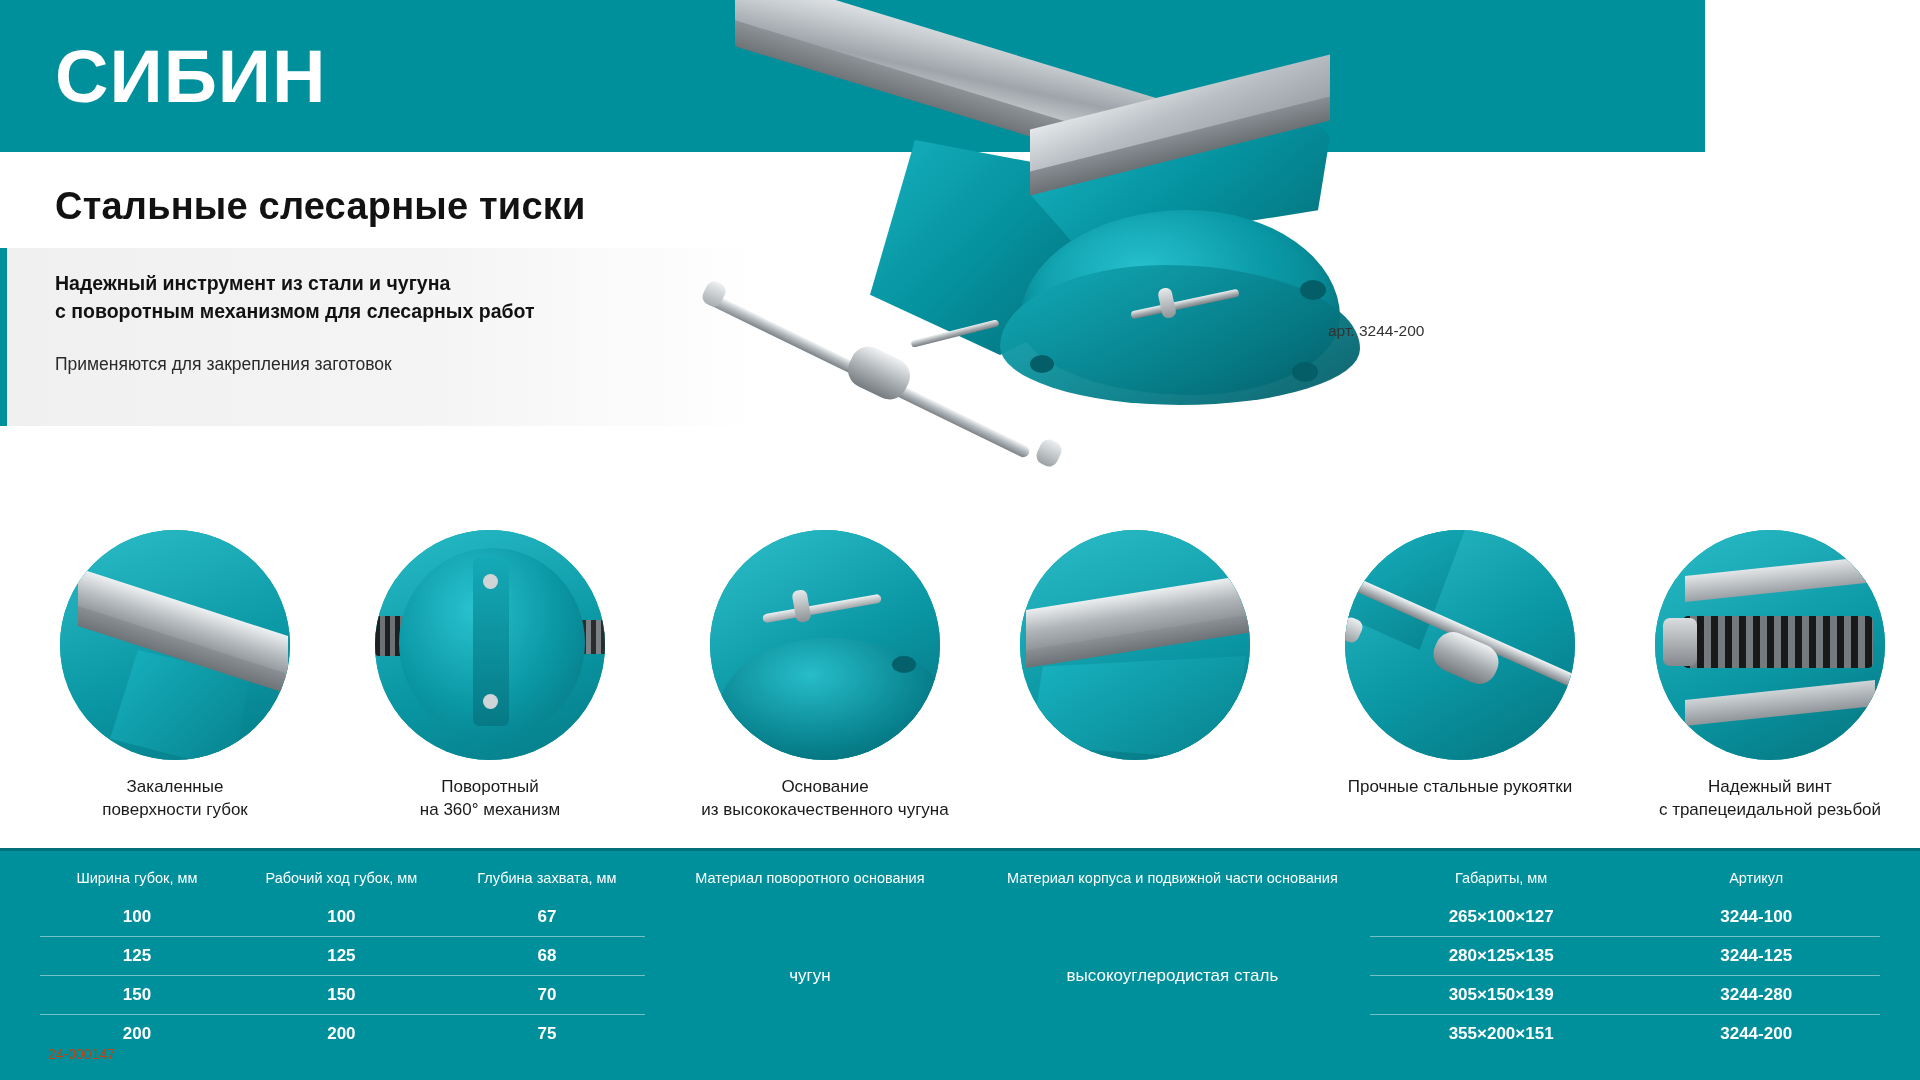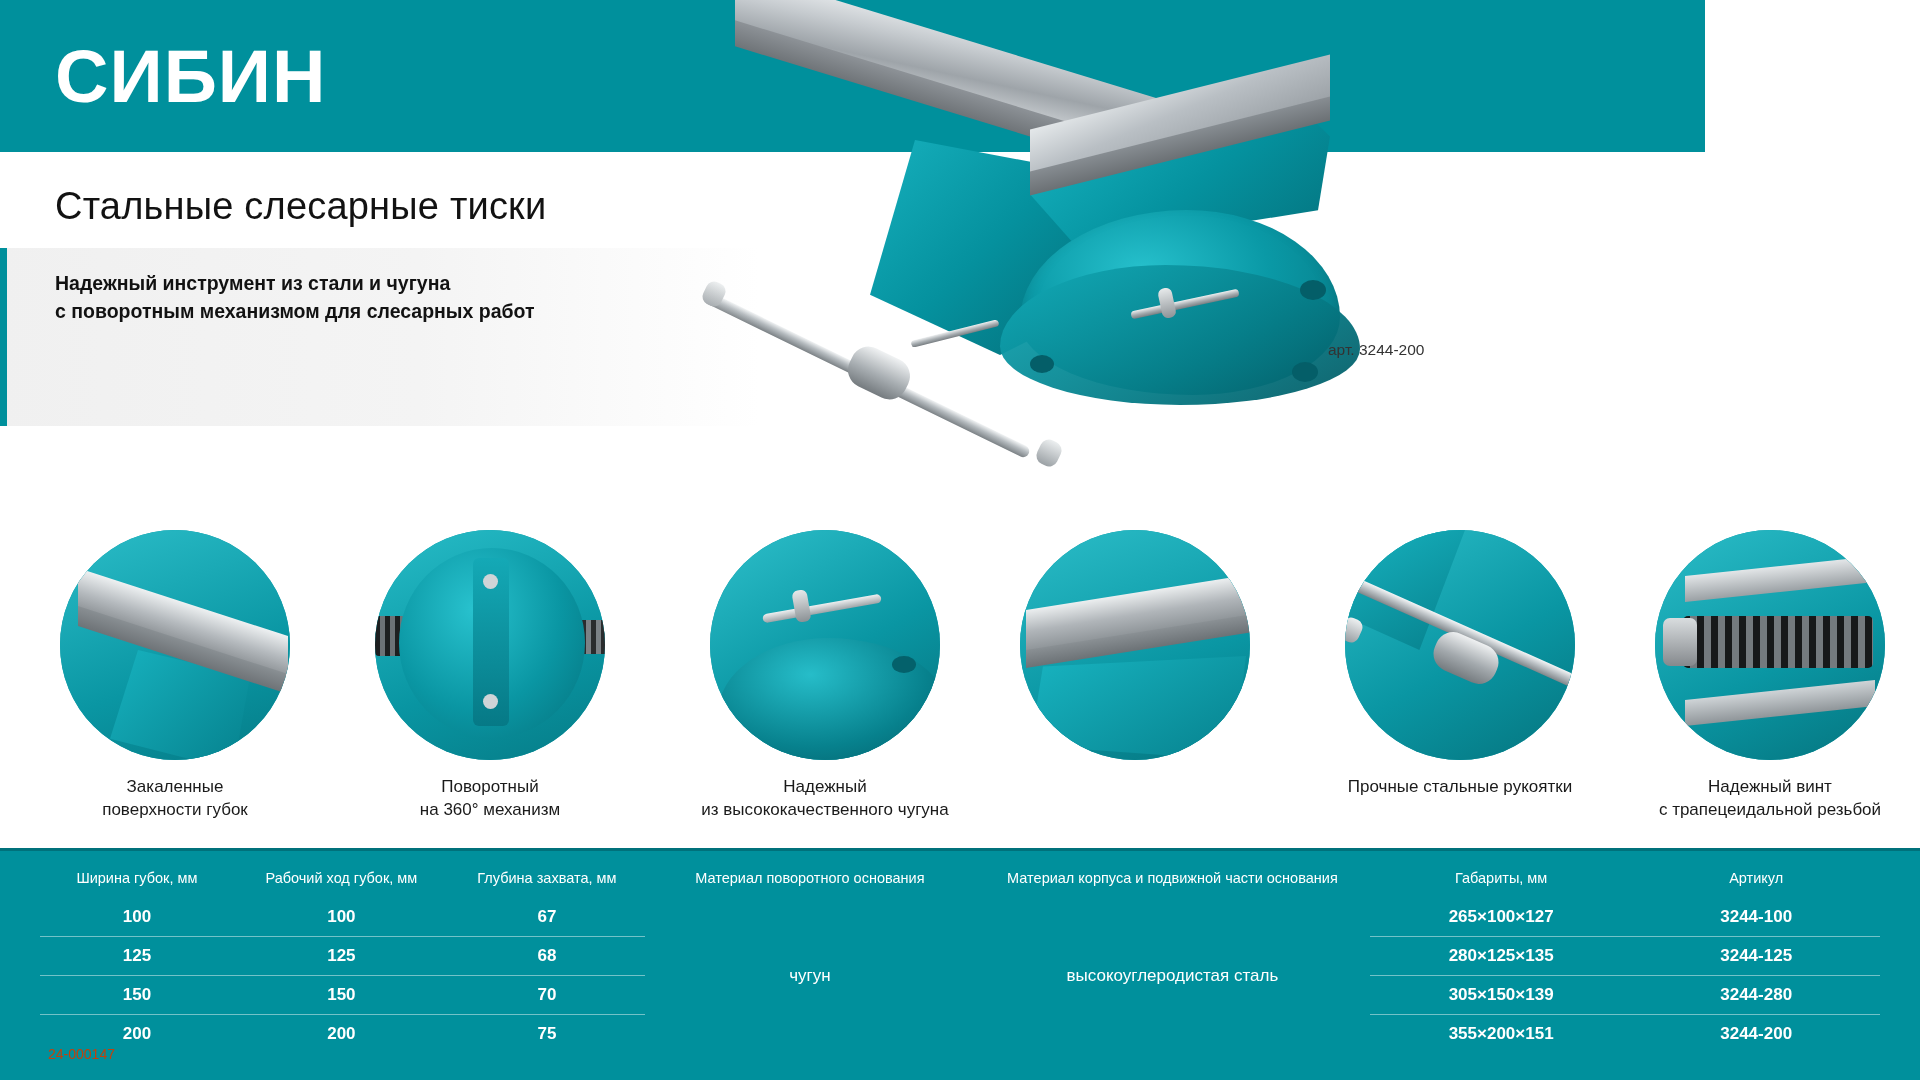--- a/index.html
+++ b/index.html
@@ -34,21 +34,21 @@
     color: #ffffff;
     font-family: "Liberation Sans", sans-serif;
   }
 
   
   .headline {
     position: absolute;
     left: 55px;
     top: 185px;
     font-size: 38px;
-    font-weight: normal;
+    font-weight: bold;
     color: #121212;
     letter-spacing: 0.2px;
   }
   .subpanel {
     position: absolute;
     left: 0;
     top: 248px;
     width: 760px;
     height: 178px;
     background: linear-gradient(to right, #f0f0f0 0%, #f4f4f4 55%, rgba(255,255,255,0) 100%);
@@ -79,21 +79,20 @@
     color: #2a2a2a;
     width: 640px;
   }
 
   .art-code {
     position: absolute;
     left: 1328px;
     top: 322px;
     font-size: 15.5px;
     color: #333;
-    margin-top: 19px;
   }
 
   
   .hero {
     position: absolute;
     left: 700px;
     top: 0px;
     width: 800px;
     height: 580px;
   }
@@ -361,20 +360,21 @@
 <div class="headline">Стальные слесарные тиски</div>
 
 <div class="subpanel">
   <div class="accent-bar"></div>
 </div>
 <div class="sub-title">
   <div>Надежный инструмент из стали и чугуна</div>
   <div>с поворотным механизмом для слесарных работ</div>
 </div>
 <div class="sub-body">
+  <div>Применяются для закрепления заготовок</div>
 </div>
 
 <div class="art-code">арт. 3244-200</div>
 
 <div class="features">
 
   <div class="feature" style="left:45px;">
     <div class="circle">
       <span class="px c1-bg"></span>
       <span class="px c1-body"></span>
@@ -405,21 +405,21 @@
 
   <div class="feature" style="left:675px; width:300px;">
     <div class="circle">
       <span class="px c3-bg"></span>
       <span class="px c3-base"></span>
       <span class="px c3-hole"></span>
       <span class="px c3-rod"></span>
       <span class="px c3-knob"></span>
     </div>
     <div class="feature-caption">
-      <div>Надежный</div>
+      <div>Основание</div>
       <div>из высококачественного чугуна</div>
     </div>
   </div>
 
   <div class="feature" style="left:1005px;">
     <div class="circle">
       <span class="px c4-bg"></span>
       <span class="px c4-body"></span>
       <span class="px c4-plate"></span>
       <span class="px c4-plate2"></span>

